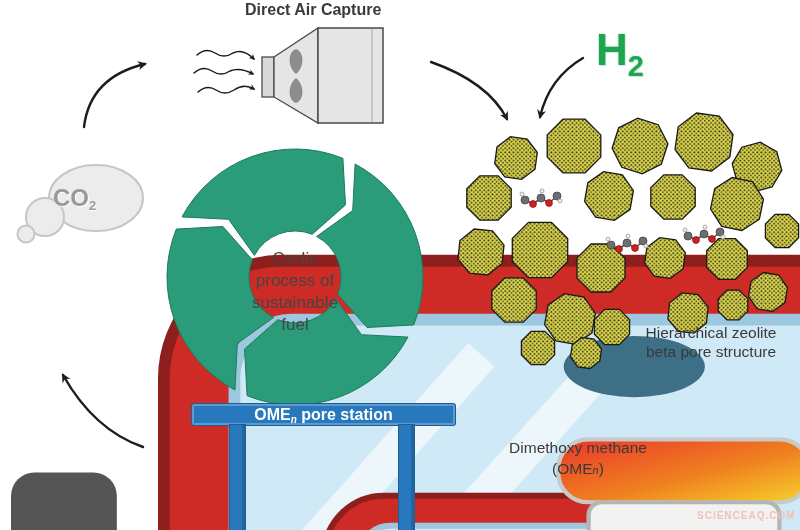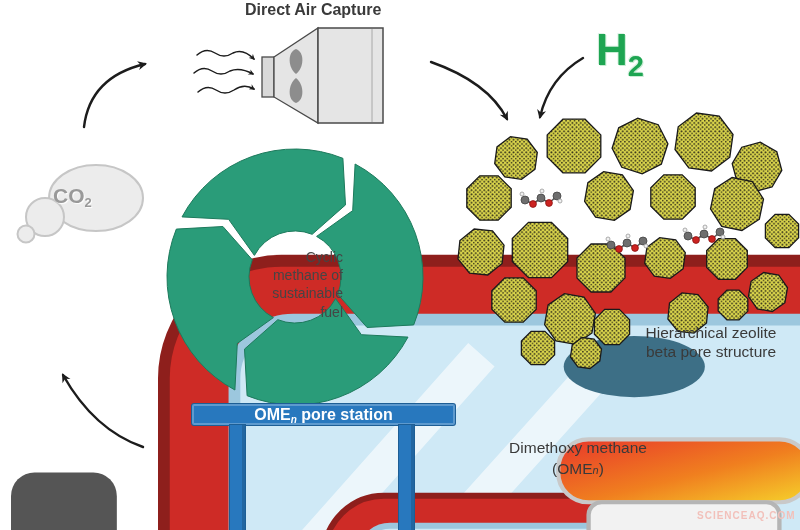--- a/index.html
+++ b/index.html
@@ -8,24 +8,24 @@
   svg.canvas{position:absolute;left:0;top:0;}
   .label{position:absolute;color:var(--text_dark,#3a3a3a);}
   .dac-title{left:245px;top:1px;width:170px;text-align:left;font-size:16px;font-weight:600;}
   .h2-label{left:596px;top:28px;color:var(--h2_green,#1EA552);font-weight:bold;
             text-shadow:1px 1px 0 #c9ecd4,-1px -1px 0 #dff3e6;text-align:right;}
   .h2-main{font-size:44px;line-height:1;}
   .h2-sub{font-size:29px;position:relative;top:11px;}
   .zeolite-label{left:612px;top:324px;width:198px;text-align:center;font-size:15.5px;font-weight:500;line-height:1.22;}
   .dimethoxy-label{left:478px;top:438px;width:200px;text-align:center;font-size:15.5px;font-weight:500;line-height:1.35;}
   .dimethoxy-sub{font-style:italic;font-size:11px;}
-  .cycle-text{left:247px;top:248px;width:96px;text-align:right;font-size:14px;font-weight:500;
+  .cycle-text{left:247px;top:248px;width:96px;text-align:center;font-size:17px;font-weight:500;
               color:#454545;line-height:1.3;}
   .co2-label{left:53px;top:184px;color:#999;font-weight:bold;text-shadow:1px 1px 1px #fff;}
-  .co2-main{font-size:21px;margin-top:10px;}
+  .co2-main{font-size:24px;margin-top:10px;}
   .co2-sub{font-size:13px;position:relative;top:4px;}
   .canopy{position:absolute;left:192px;top:404px;width:263px;height:21px;
           background:var(--station_blue,#2878BE);border-radius:2px;
           box-shadow:inset 0 0 0 2px rgba(255,255,255,.25), 0 0 0 1px #1d5e95;
           display:flex;align-items:center;justify-content:center;}
   .canopy-text{color:#fff;font-weight:bold;font-size:16px;line-height:1;}
   .canopy-sub{font-style:italic;font-size:10px;position:relative;top:3px;}
   .pillar{position:absolute;top:425px;width:15px;height:105px;background:var(--station_blue,#2878BE);
           box-shadow:inset -3px 0 0 rgba(0,0,0,.15), 0 0 0 1px #1d5e95;}
   .pillar-left{left:230px;} .pillar-right{left:399px;}
@@ -224,21 +224,21 @@
     <div>beta pore structure</div>
   </div>
 
   <div class="label dimethoxy-label">
     <div>Dimethoxy methane</div>
     <div><span>(OME</span><span class="dimethoxy-sub">n</span><span>)</span></div>
   </div>
 
   <div class="label cycle-text">
     <div>Cyclic</div>
-    <div>methane of</div>
+    <div>process of</div>
     <div>sustainable</div>
     <div>fuel</div>
   </div>
 
   <div class="label co2-label"><span class="co2-main">CO</span><span class="co2-sub">2</span></div>
 
   <div class="label watermark">SCIENCEAQ.COM</div>
 </div>
 
 </body></html>

